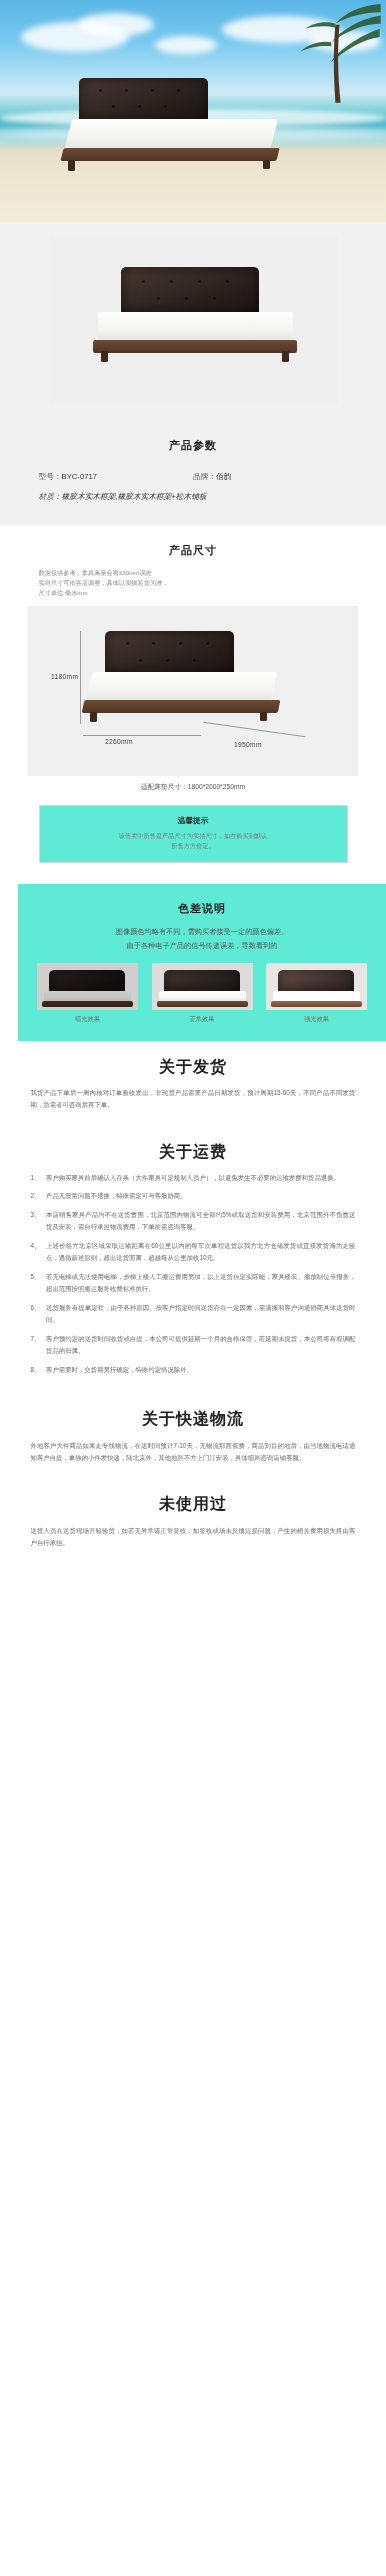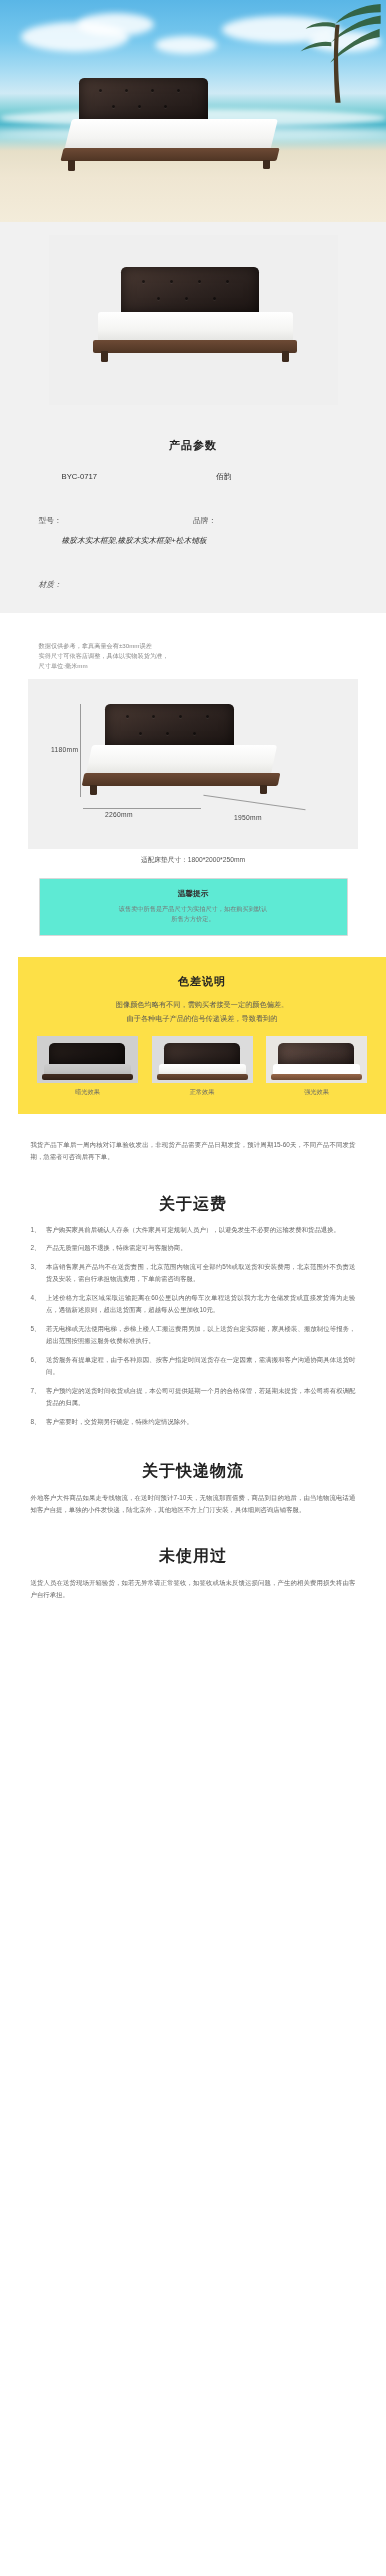--- a/index.html
+++ b/index.html
@@ -82,21 +82,21 @@
   .photo-card {
     width: 289px; height: 170px; background: #efefef; position: relative;
   }
 
   
   .params-wrap { background: #f1f1f1; padding: 17.5px 0 17.5px; }
   .params-table { width: 309px; margin: 13.4px auto 0; }
   .prow { display: flex; font-size: 7.7px; color: #444; padding: 5.2px 0; }
   .pcell { flex: 1; display: flex; }
   .pcell.full { flex: none; width: 100%; font-style: italic; }
-  .plabel { color: #555; white-space: nowrap; margin-top: 44px; }
+  .plabel { color: #555; white-space: nowrap; }
   .pval { color: #333; }
 
   
   .size-wrap { background: #fff; padding: 17.5px 0 5.2px; }
   .size-note {
     width: 309px; margin: 10.3px auto 0; font-size: 6.2px; color: #8a8a8a;
     line-height: 10.3px;
   }
   .size-figure {
     width: 330px; height: 170px; margin: 7.2px auto 0; position: relative;
@@ -114,21 +114,21 @@
     width: 309px; margin: 13.4px auto 0; border: 0.5px solid #d8d8d8;
     background: #5eead4; padding: 9.3px 11.3px 10.3px; border-radius: 1px;
   }
   .tip-title {
     text-align: center; font-size: 7.7px; color: #333; font-weight: bold;
     margin-bottom: 5.2px;
   }
   .tip-text { font-size: 6.2px; color: #777; line-height: 10.3px; text-align: center; }
 
   
-  .color-wrap { background: #fde047; padding: 17.5px 0 17.5px; margin-left: 18px; }
+  .color-wrap { background: #5eead4; padding: 17.5px 0 17.5px; margin-left: 18px; }
   .color-desc {
     width: 309px; margin: 9.3px auto 0; text-align: center;
     font-size: 7.2px; color: #555; line-height: 13.4px;
   }
   .swatches {
     width: 330px; margin: 11.3px auto 0; display: flex;
     justify-content: space-between;
   }
   .swatch { width: 101px; }
   .swatch-img { width: 101px; height: 47px; position: relative; overflow: hidden; }
@@ -236,20 +236,21 @@
         <div class="pcell full">
           <span class="plabel">材质：</span>
           <span class="pval">橡胶木实木框架,橡胶木实木框架+松木铺板</span>
         </div>
       </div>
 
     </div>
   </div>
 
   <div class="size-wrap">
+    <div class="sec-title">产品尺寸</div>
 
     <div class="size-note">
       <div>数据仅供参考，拿真高量会有±30mm误差</div>
       <div>实得尺寸可依客店调整，具体以实物装货为准，</div>
       <div>尺寸单位:毫米mm</div>
     </div>
 
     <div class="size-figure">
 
       <div class="bed-head" style="left:77px; top:25px; width:129px; height:43px;">
@@ -319,20 +320,21 @@
           <div class="bed-head" style="left:12.4px;top:6.2px;width:76px;height:23px;filter:brightness(1.5)"></div>
           <div class="bed-mattress" style="left:7.2px;top:28px;width:87px;height:11.3px;filter:brightness(1.1)"></div>
           <div class="bed-frame" style="left:5.2px;top:38px;width:91px;height:5.2px;filter:brightness(1.4)"></div>
         </div>
         <div class="swatch-cap">强光效果</div>
       </div>
     </div>
   </div>
 
   <div class="text-sec">
+    <div class="sec-title lg">关于发货</div>
     <p class="para">我货产品下单后一周内核对订单验收发出，非现货产品需要产品日期发货，预计周期15-60天，不同产品不同发货期，急需者可咨询后再下单。</p>
     <div style="height:10.3px"></div>
   </div>
 
   <div class="text-sec">
     <div class="sec-title lg">关于运费</div>
     <ol class="list">
       <li>客户购买家具前后确认人存条（大件家具可定规制人员户），以避免发生不必要的运输发费和货品退换。</li>
       <li>产品无质量问题不退换，特殊需定可与客服协商。</li>
       <li>本店销售家具产品均不在送货责围，北京范围内物流可全部约5%或取送货和安装费用，北京范围外不负责送货及安装，需自行承担物流费用，下单前需咨询客服。</li>

